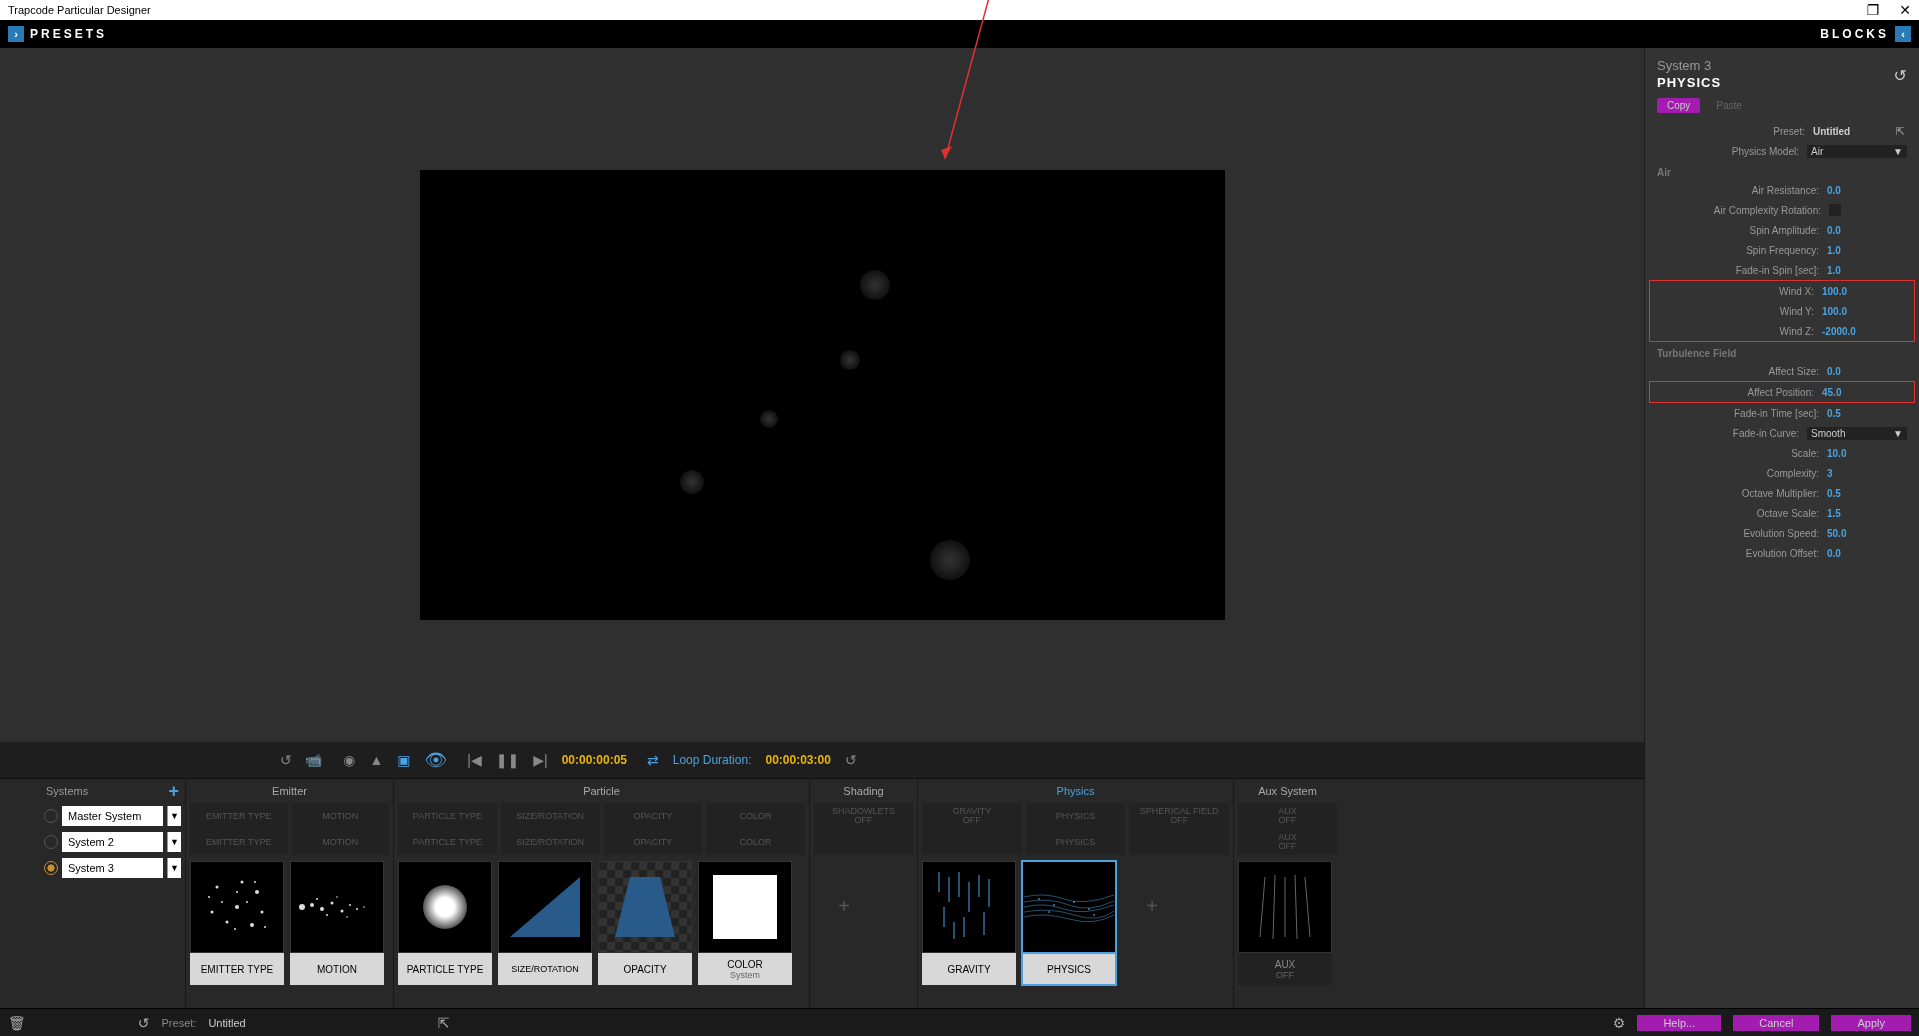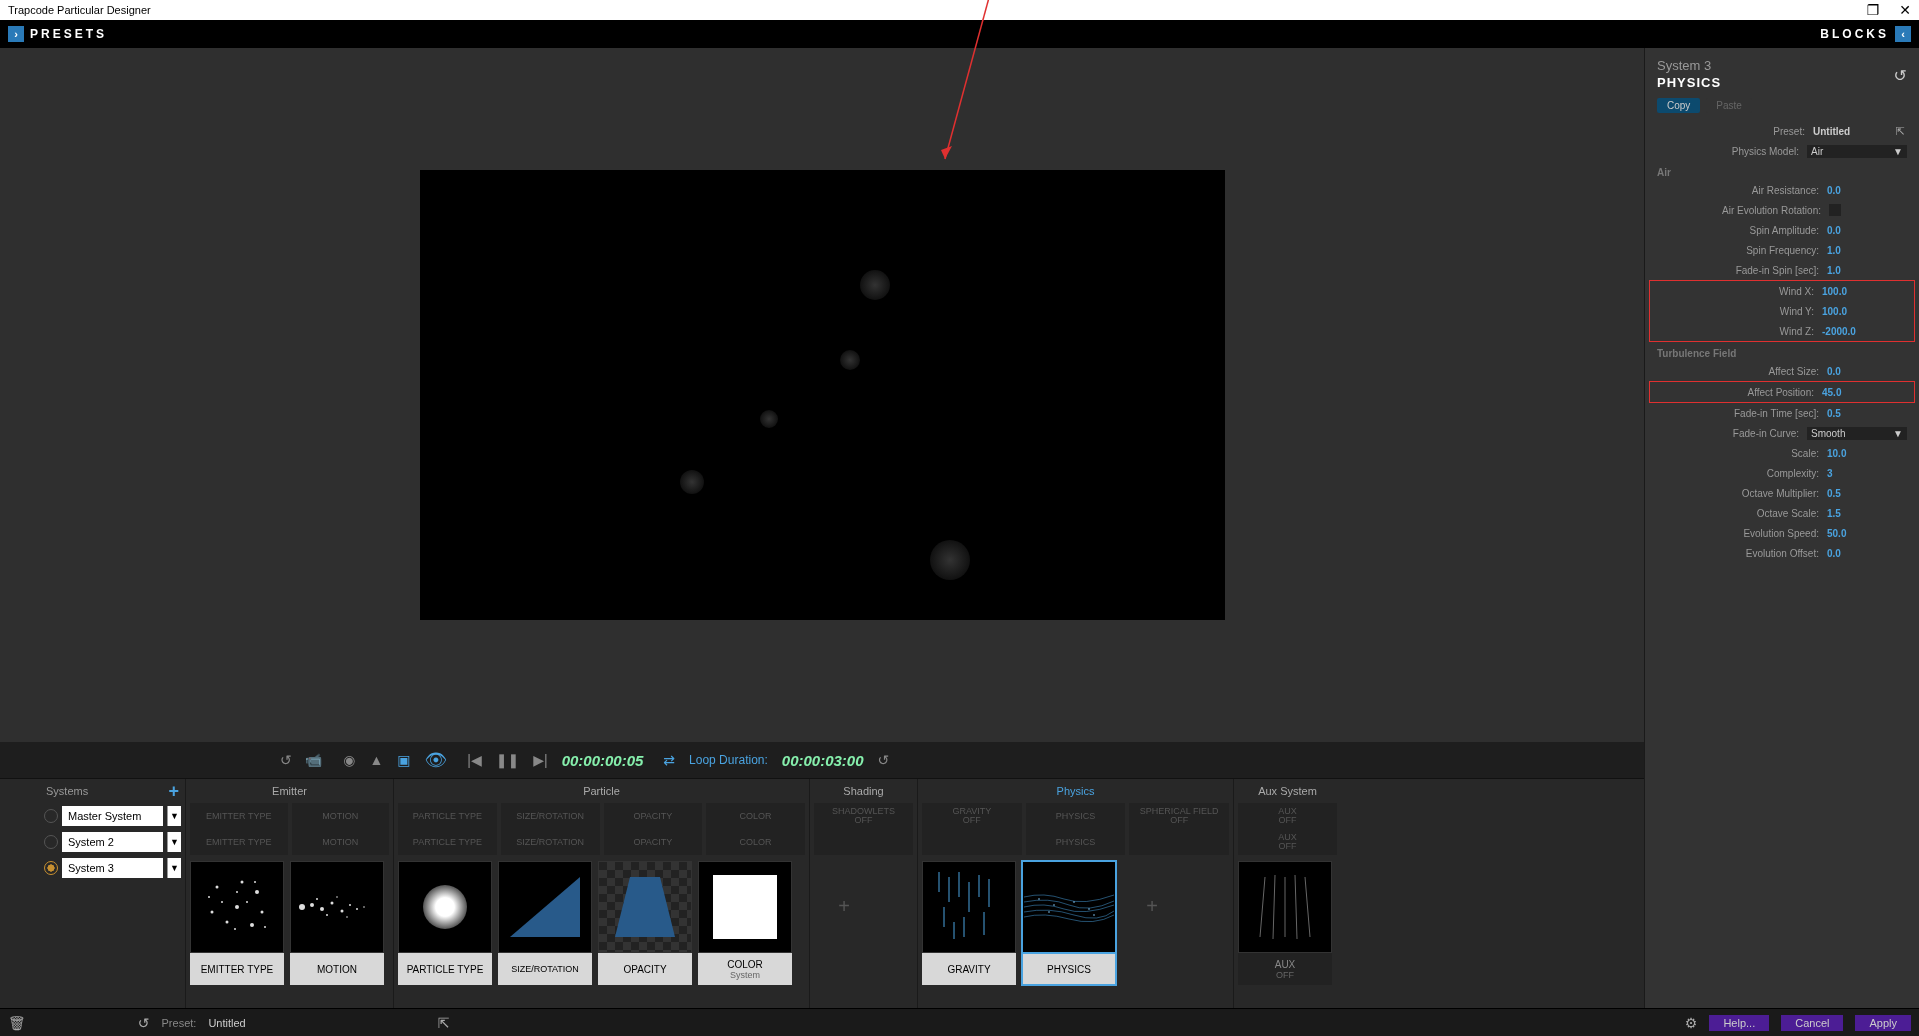--- a/index.html
+++ b/index.html
@@ -24,21 +24,21 @@
 .preview-wrap { flex: 1; display: flex; align-items: center; justify-content: center; background: #2f2f2f; }
 .preview { width: 805px; height: 450px; background: #000; position: relative; }
 .dot { position: absolute; border-radius: 50%; background: radial-gradient(circle, #333 0%, #111 70%, transparent 100%); }
 
 
 .status-row { height: 18px; padding: 0 10px; position: relative; }
 .status-tick { position: absolute; left: 64px; top: 2px; width: 1px; height: 8px; background: #4aa3e0; }
 .status-txt { color: #c89030; font-style: italic; font-size: 11px; position: absolute; bottom: 0; left: 10px;}
 .transport { height: 36px; background: #1e1e1e; display: flex; align-items: center; gap: 20px; padding: 0 20px 0 280px; }
 .transport .icon { color: #888; cursor: pointer; font-size: 14px; }
-.transport .tc { color: #86efac; font-size: 15px; font-weight: bold; font-style: italic; }
+.transport .tc { color: #eab308; font-size: 12px; font-weight: bold; }
 .transport .loop-lbl { color: #4aa3e0; font-size: 12px; }
 .icon-group { display: flex; gap: 14px; align-items: center;}
 
 
 .bottom { display: flex; height: 230px; background: #282828; border-top: 1px solid #111; padding-left: 40px; }
 .systems-col { width: 145px; background: #282828; }
 .systems-head { height: 24px; display: flex; align-items: center; justify-content: space-between; padding: 0 6px; color: #999; }
 .systems-add { color: #4aa3e0; font-size: 18px; cursor: pointer; font-weight: bold; }
 .sys-row { display: flex; align-items: center; height: 26px; gap: 4px; padding: 0 4px; }
 .sys-eye { width: 14px; height: 14px; border: 1px solid #555; border-radius: 50%; }
@@ -61,42 +61,42 @@
 .card.selected .card-img, .card.selected .card-lbl { outline: 2px solid #4aa3e0; outline-offset: -1px;}
 .card-lbl.dark { background: #222; color: #888; }
 .add-block { width: 60px; display: flex; align-items: center; justify-content: center; color: #555; font-size: 20px; cursor: pointer; height: 90px;}
 
 
 .props-head { padding: 10px 12px 4px; position: relative;}
 .props-system { color: #999; font-size: 13px; }
 .props-title { color: #fff; font-size: 13px; font-weight: bold; letter-spacing: 1px; margin-top: 2px;}
 .props-reset { position: absolute; right: 12px; top: 18px; color: #ccc; cursor: pointer; font-size: 16px;}
 .props-btns { display: flex; gap: 6px; padding: 4px 12px 8px; }
-.pbtn { background: #0c4a6e; color: #ccc; padding: 2px 10px; font-size: 10px; cursor: pointer; border-radius: 2px;}
+.pbtn { background: #a21caf; color: #ccc; padding: 2px 10px; font-size: 10px; cursor: pointer; border-radius: 2px;}
 .pbtn.dim { color: #666; background: #333;}
 .prop-row { display: flex; align-items: center; height: 20px; padding: 0 12px; }
 .prop-label { flex: 1; text-align: right; color: #999; font-size: 10px; padding-right: 8px; }
 .prop-val { width: 80px; color: #4aa3e0; font-size: 10px; font-weight: bold; }
 .prop-val.txt { color: #ccc; }
 .prop-select { width: 100px; background: #222; color: #ccc; font-size: 10px; padding: 1px 4px; display: flex; justify-content: space-between; align-items: center;}
 .prop-check { width: 12px; height: 12px; background: #222; }
 .prop-section { color: #777; font-size: 10px; font-weight: bold; padding: 6px 12px 2px; }
 .prop-icon { width: 14px; color: #aaa; text-align: center; cursor: pointer;}
 .highlight-box { border: 1px solid #e03030; margin: 0 4px; }
 
 
 .arrow { position: absolute; pointer-events: none; }
 
 
 .footer { height: 28px; background: #1a1a1a; display: flex; align-items: center; padding: 0 8px; gap: 12px; border-top: 1px solid #000;}
 .footer .spacer { flex: 1; }
 .footer-ico { color: #aaa; cursor: pointer; font-size: 14px; }
 .footer-lbl { color: #888; font-size: 11px; }
 .footer-val { color: #ccc; font-size: 11px; }
-.footer-btn { background: #4c1d95; color: #ccc; padding: 2px 14px; font-size: 11px; cursor: pointer; text-align: center; }
+.footer-btn { background: #a21caf; color: #ccc; padding: 2px 26px; font-size: 11px; cursor: pointer; text-align: center; }
 
 svg { display: block; }
 </style>
 </head>
 <body>
 
 <div class="titlebar">
   <span>Trapcode Particular Designer</span>
   <div class="titlebar-right">
     <span>❐</span>
@@ -417,21 +417,21 @@
           <span>Air</span>
           <span>▼</span>
         </div>
     </div>
     <div class="prop-section">Air</div>
     <div class="prop-row">
         <div class="prop-label">Air Resistance:</div>
         <div class="prop-val">0.0</div>
       </div>
     <div class="prop-row">
-        <div class="prop-label">Air Evolution Rotation:</div>
+        <div class="prop-label">Air Complexity Rotation:</div>
         <div class="prop-check"></div>
         <div style="width:66px"></div>
       </div>
     <div class="prop-row">
         <div class="prop-label">Spin Amplitude:</div>
         <div class="prop-val">0.0</div>
       </div>
     <div class="prop-row">
         <div class="prop-label">Spin Frequency:</div>
         <div class="prop-val">1.0</div>

